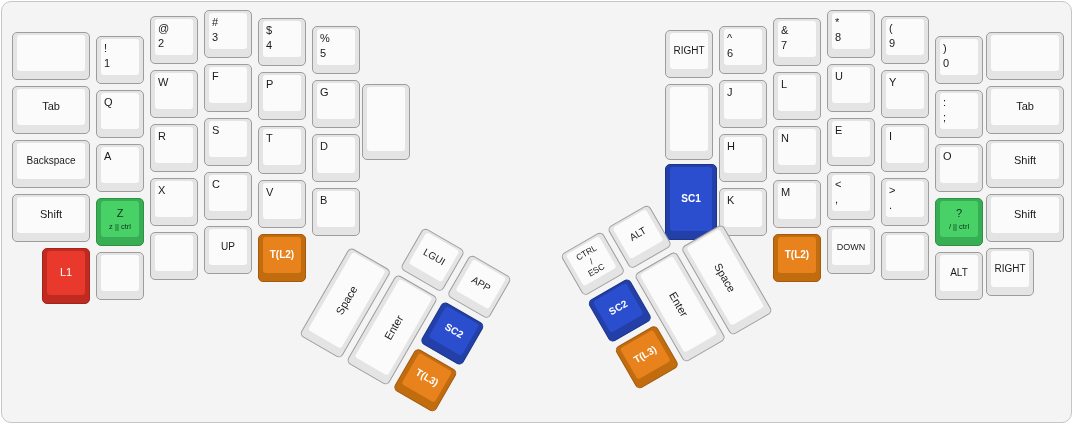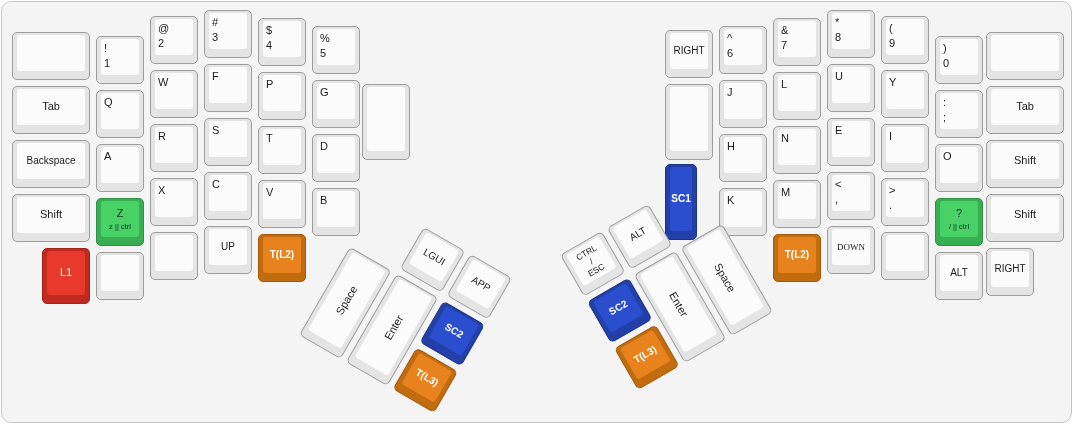--- a/index.html
+++ b/index.html
@@ -353,21 +353,21 @@
           </div>
         </div>
       </div>
       <div class="key" style="left: 984px; top: 84px; width: 78px; height: 48px; background: rgb(228, 228, 228); border-color: rgb(157, 157, 157);">
         <div class="face" style="background: rgb(251, 251, 251);">
           <div class="lab center" style="color: rgb(26, 26, 26); font-size: 11px;">
             <div>Tab</div>
           </div>
         </div>
       </div>
-      <div class="key" style="left: 663px; top: 162px; width: 32px; height: 76px; background: rgb(35, 64, 168); border-color: rgb(27, 52, 136);">
+      <div class="key" style="left: 663px; top: 162px; width: 52px; height: 76px; background: rgb(35, 64, 168); border-color: rgb(27, 52, 136);">
         <div class="face" style="background: rgb(43, 78, 207);">
           <div class="lab center" style="color: rgb(255, 255, 255); font-weight: 700;">
             <div>SC1</div>
           </div>
         </div>
       </div>
       <div class="key" style="left: 717px; top: 132px; width: 48px; height: 48px; background: rgb(228, 228, 228); border-color: rgb(157, 157, 157);">
         <div class="face" style="background: rgb(251, 251, 251);">
           <div class="lab tl" style="color: rgb(26, 26, 26);">
             <div>H</div>
@@ -454,21 +454,21 @@
           </div>
         </div>
       </div>
       <div class="key" style="left: 771px; top: 232px; width: 48px; height: 48px; background: rgb(194, 108, 16); border-color: rgb(163, 90, 12);">
         <div class="face" style="background: rgb(232, 130, 28);">
           <div class="lab center" style="color: rgb(255, 255, 255); font-weight: 700;">
             <div>T(L2)</div>
           </div>
         </div>
       </div>
-      <div class="key" style="left: 825px; top: 224px; width: 48px; height: 48px; background: rgb(228, 228, 228); border-color: rgb(157, 157, 157); font-family: Liberation Serif, serif;">
+      <div class="key" style="left: 825px; top: 224px; width: 48px; height: 48px; background: rgb(228, 228, 228); border-color: rgb(157, 157, 157);">
         <div class="face" style="background: rgb(251, 251, 251);">
           <div class="lab center" style="color: rgb(26, 26, 26); font-size: 9px;">
             <div>DOWN</div>
           </div>
         </div>
       </div>
       <div class="key" style="left: 879px; top: 230px; width: 48px; height: 48px; background: rgb(228, 228, 228); border-color: rgb(157, 157, 157);">
         <div class="face" style="background: rgb(251, 251, 251);">
           <div class="lab center" style="color: rgb(26, 26, 26);"></div>
         </div>

